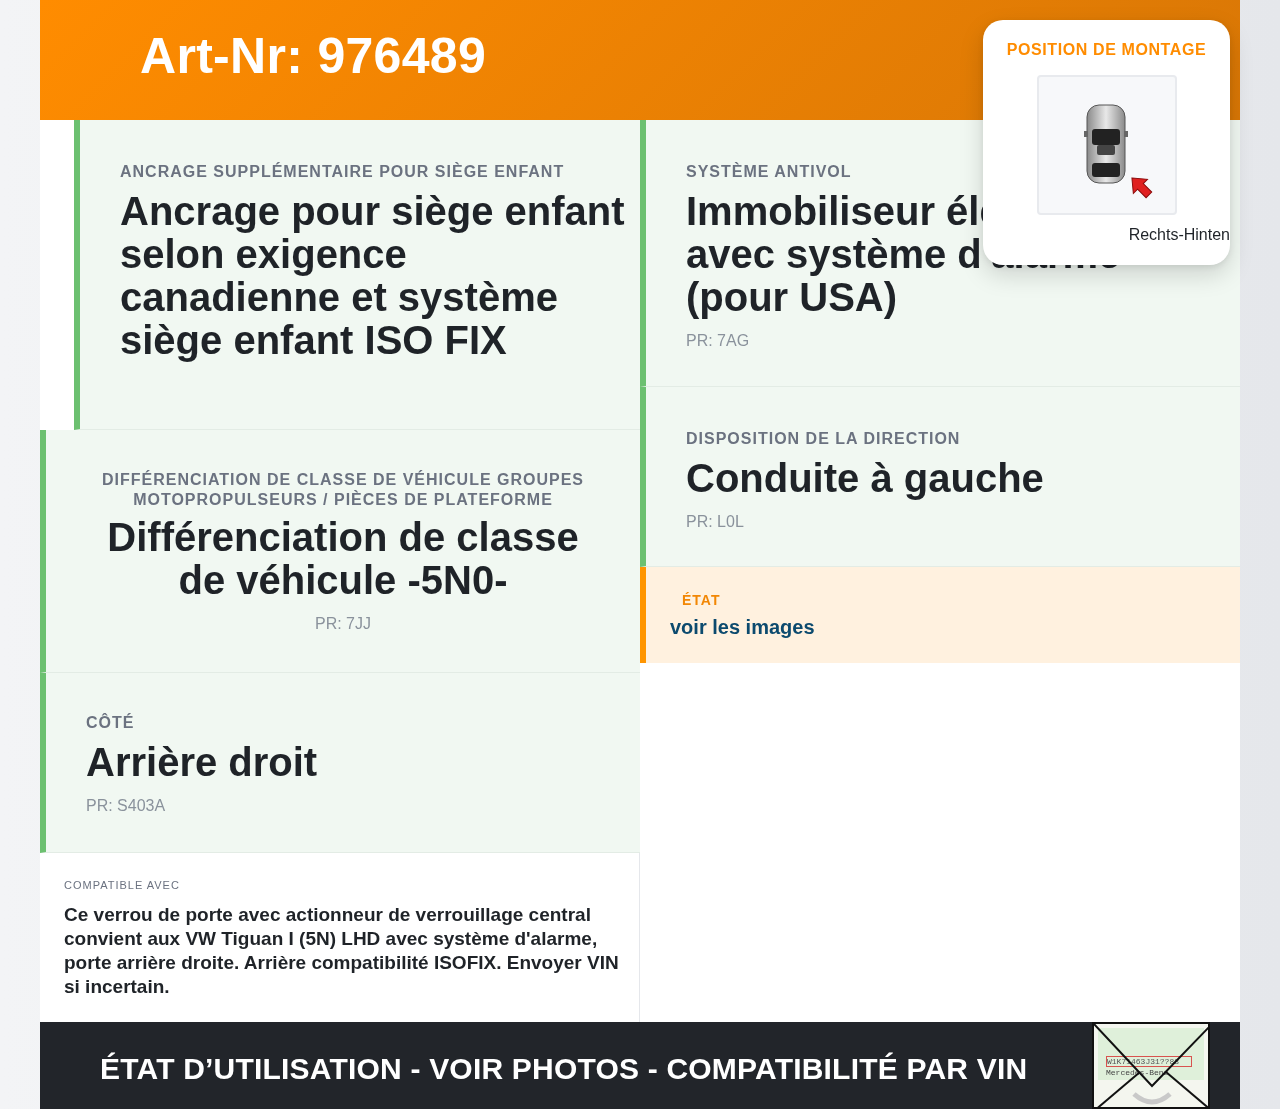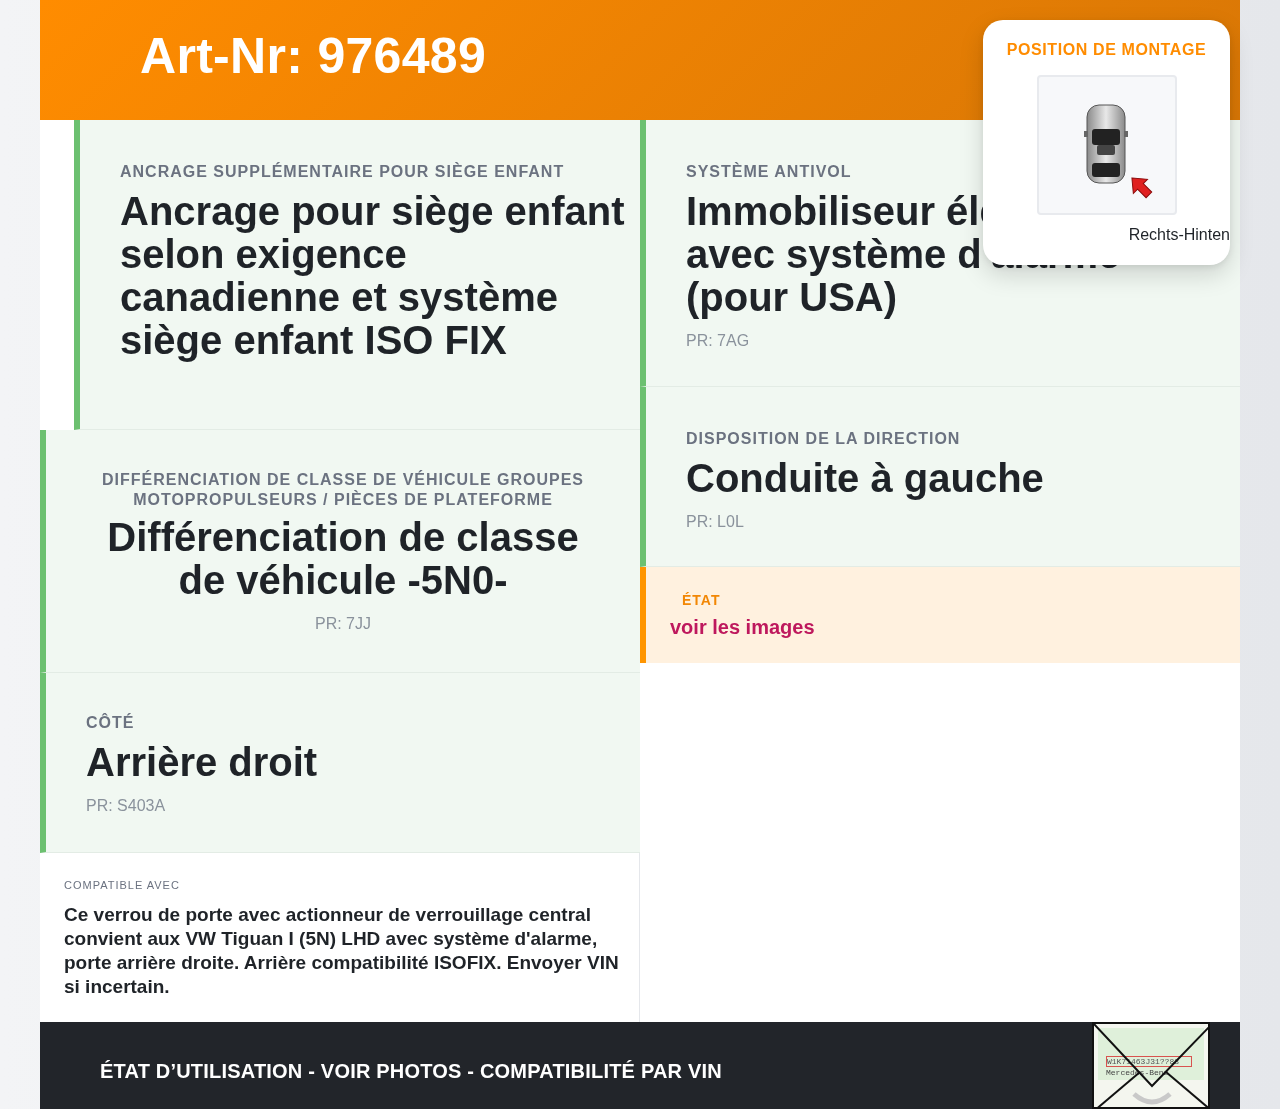--- a/index.html
+++ b/index.html
@@ -50,41 +50,41 @@
   .etat {
     position: absolute; left: 0; width: 600px; top: 447px; height: 96px;
     background: #fff1df; border-left: 6px solid #ff9500;
   }
   .etat-label {
     position: absolute; left: 24px; top: 25px;
     color: #f28705; font-size: 14px; font-weight: 700; letter-spacing: 1px; margin-left: 12px;
   }
   .etat-value {
     position: absolute; left: 24px; top: 49px;
-    color: #be185d; font-size: 20px; font-weight: 700;
+    color: #0c4a6e; font-size: 20px; font-weight: 700;
   }
   .compat {
     position: absolute; left: 0; top: 733px; width: 600px; height: 169px;
     background: #ffffff; border-right: 1px solid #e5e7eb;
   }
   .compat-label {
     position: absolute; left: 24px; top: 26px;
     color: #6b7280; font-size: 11px; font-weight: 400; letter-spacing: 1px;
   }
   .compat-text {
     position: absolute; left: 24px; top: 50px; width: 560px;
     color: #1f2328; font-size: 19px; font-weight: 700; line-height: 24px;
   }
   .footer {
     position: absolute; left: 0; top: 1022px; width: 1200px; height: 87px;
     background: #22252a;
   }
   .footer-text {
-    position: absolute; left: 60px; top: 38px;
-    color: #ffffff; font-size: 20px; font-weight: 700; letter-spacing: 0.2px;
+    position: absolute; left: 60px; top: 30px;
+    color: #ffffff; font-size: 30px; font-weight: 700; letter-spacing: 0.2px;
   }
   .vin-envelope {
     position: absolute; left: 1052px; top: 0px; width: 118px; height: 87px;
     background: #f4f6ef; border: 2px solid #111;
     overflow: hidden;
   }
   .vin-doc {
     position: absolute; left: 4px; top: 4px; right: 4px; height: 52px;
     background: #dff0da;
   }

